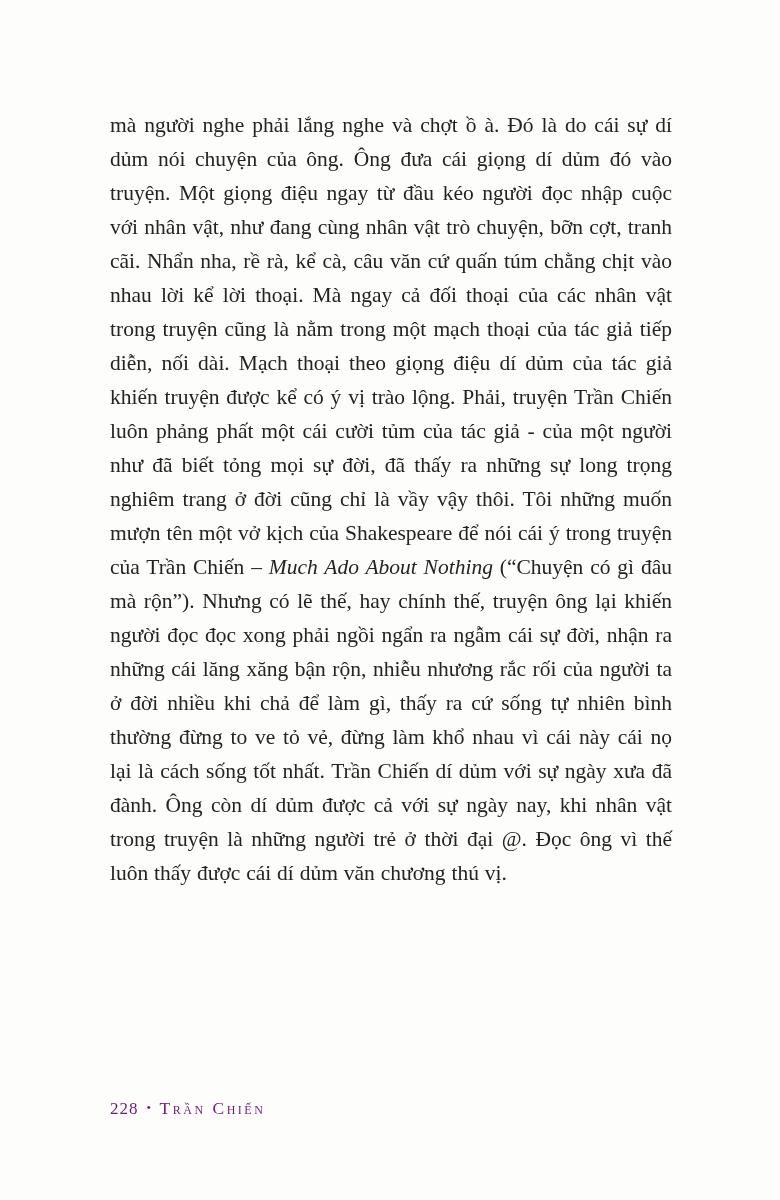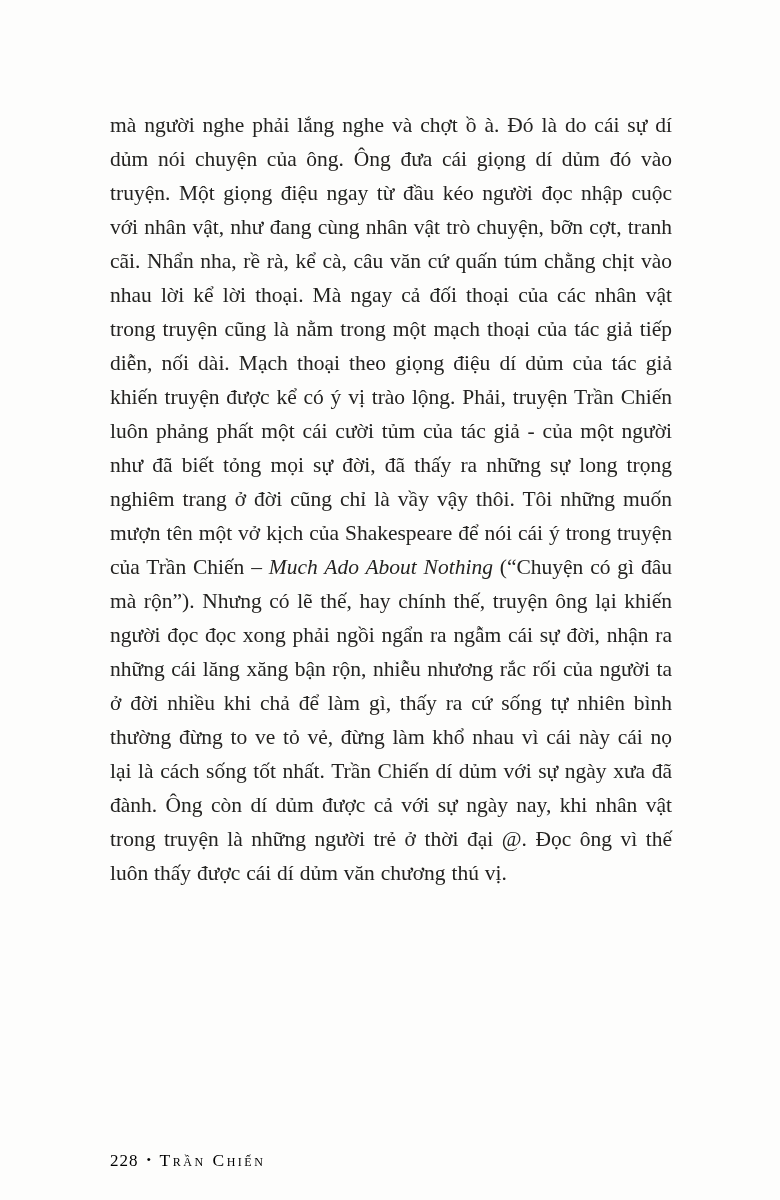--- a/index.html
+++ b/index.html
@@ -28,23 +28,23 @@
     text-align: justify;
     color: #242321;
     word-spacing: 0.5px;
   }
   .body-text .italic {
     font-style: italic;
   }
   .footer {
     position: absolute;
     left: 110px;
-    top: 1150px;
+    top: 1098px;
     font-size: 17px;
-    color: #000000;
+    color: #701a75;
     letter-spacing: 0.5px;
     white-space: nowrap;
     text-align: center;
   }
   .footer .page-number {
     letter-spacing: 1px;
   }
   .footer .sep {
     display: inline-block;
     margin: 0 8px;

